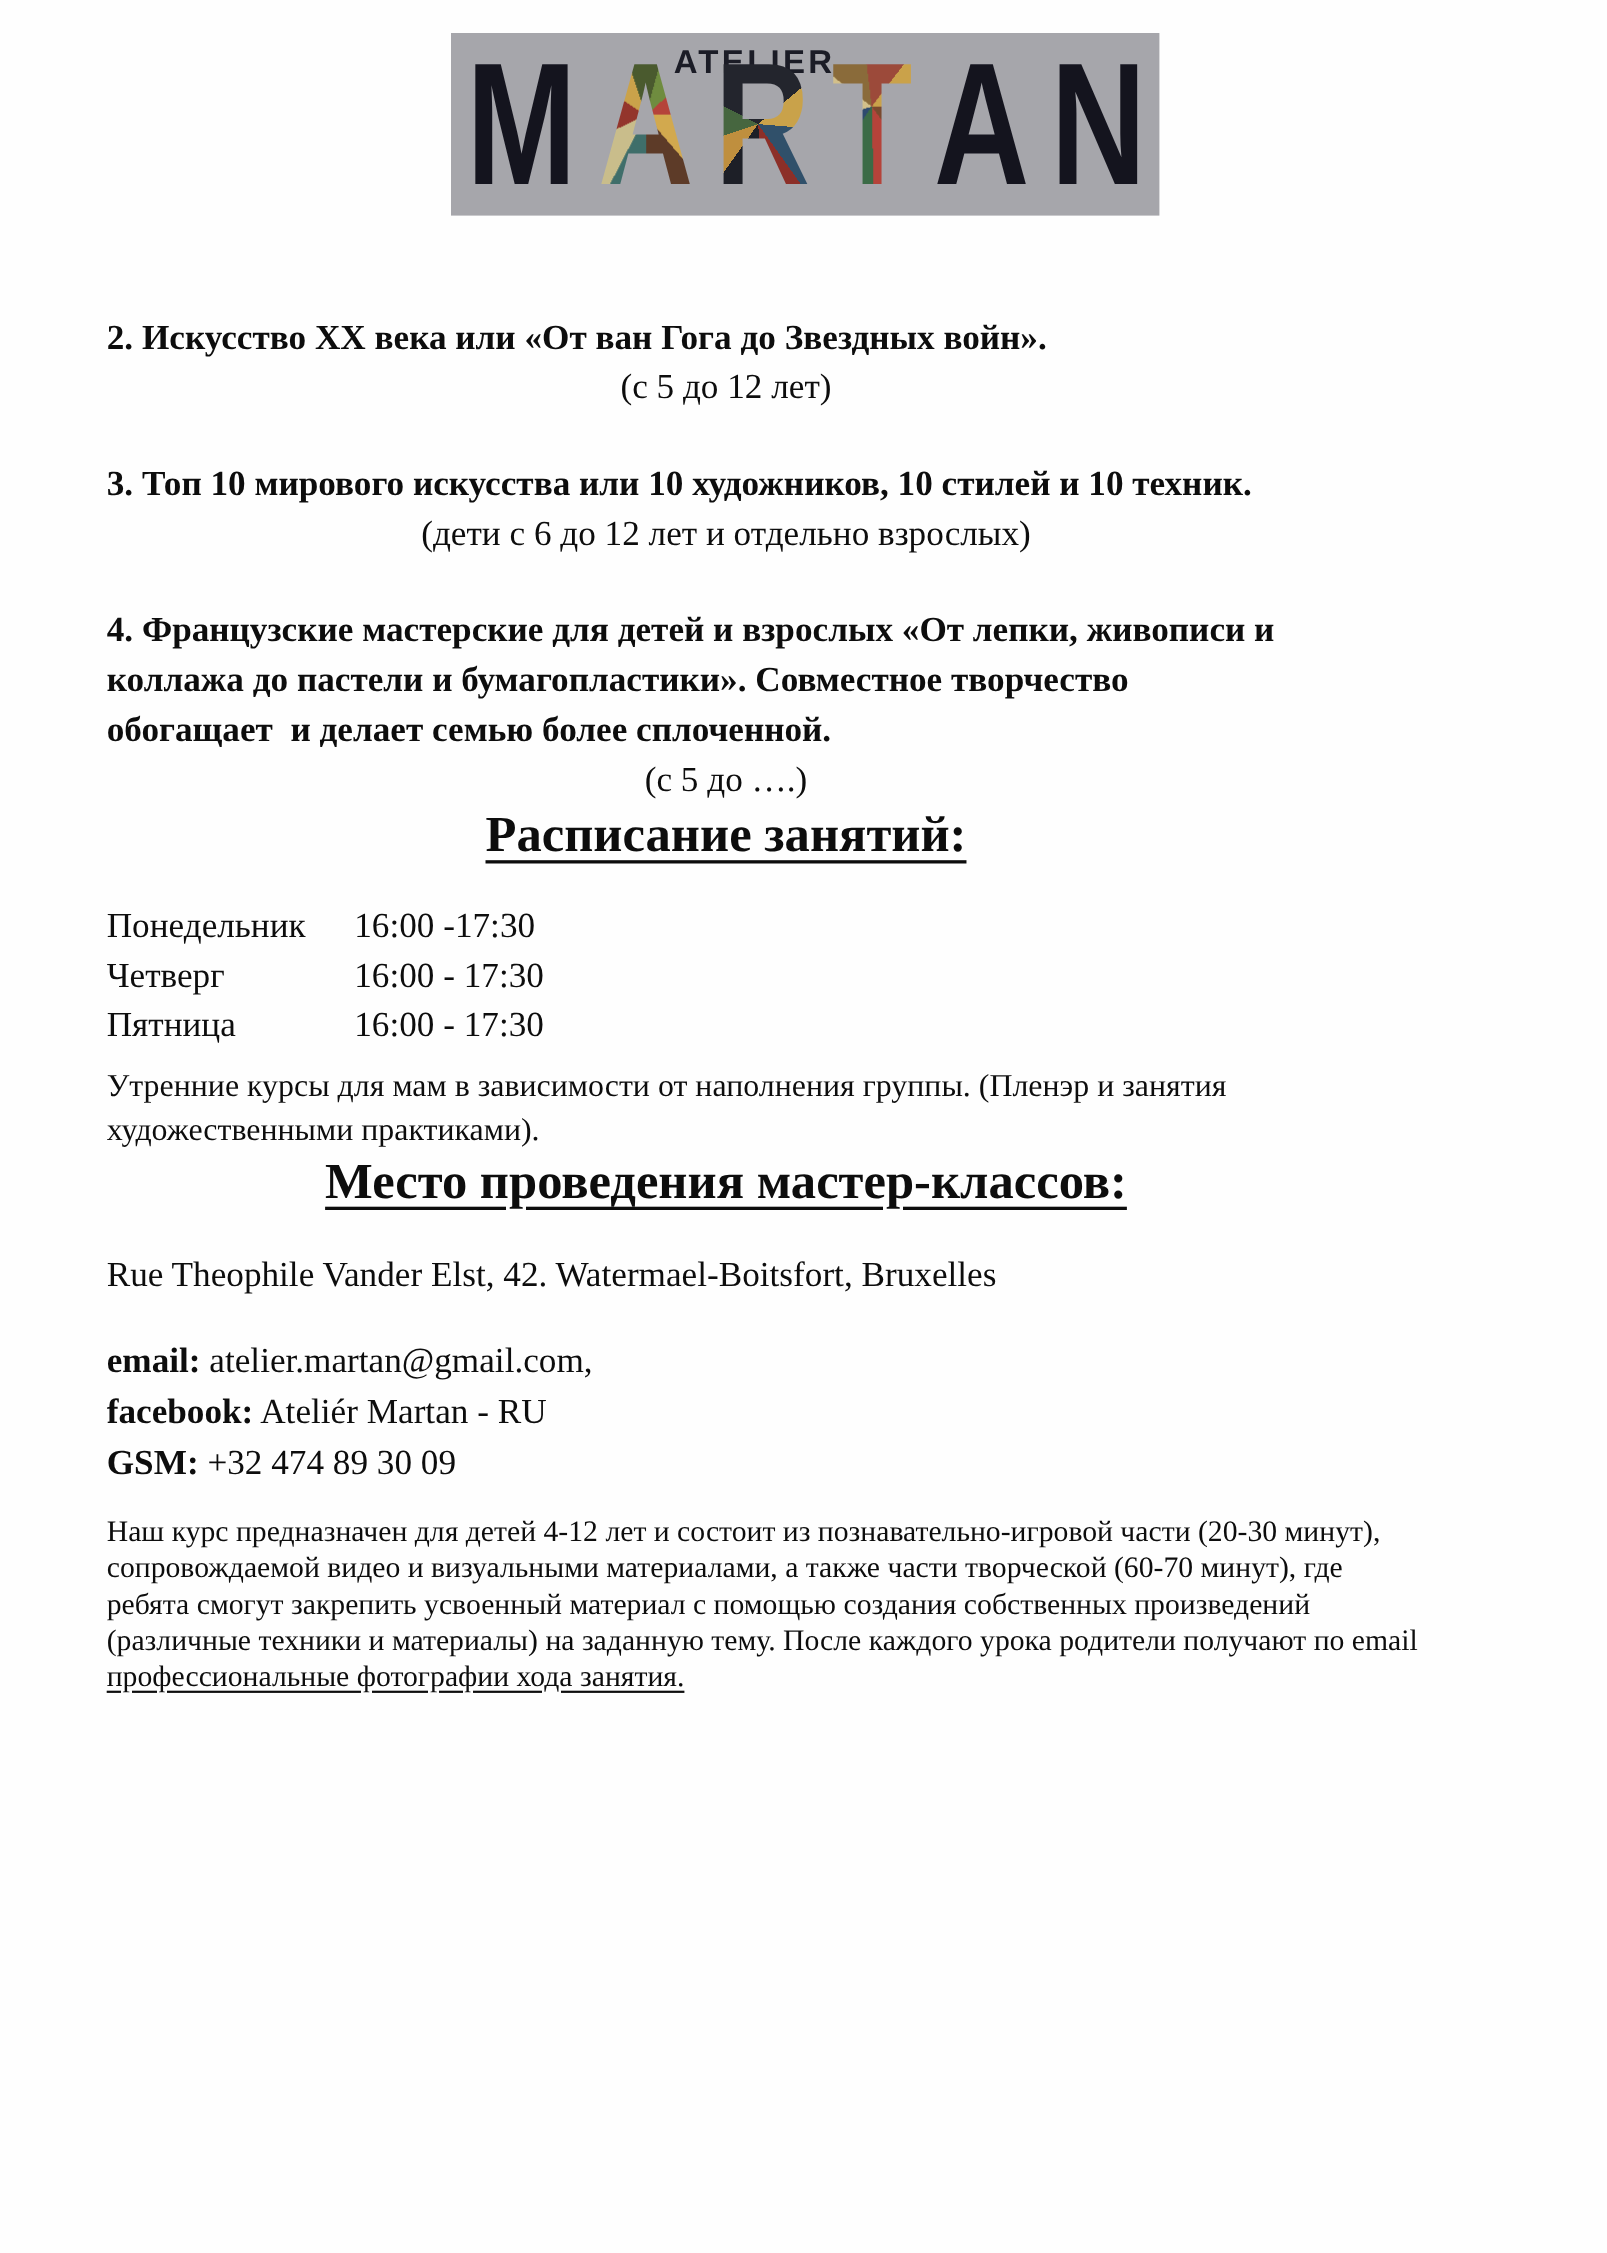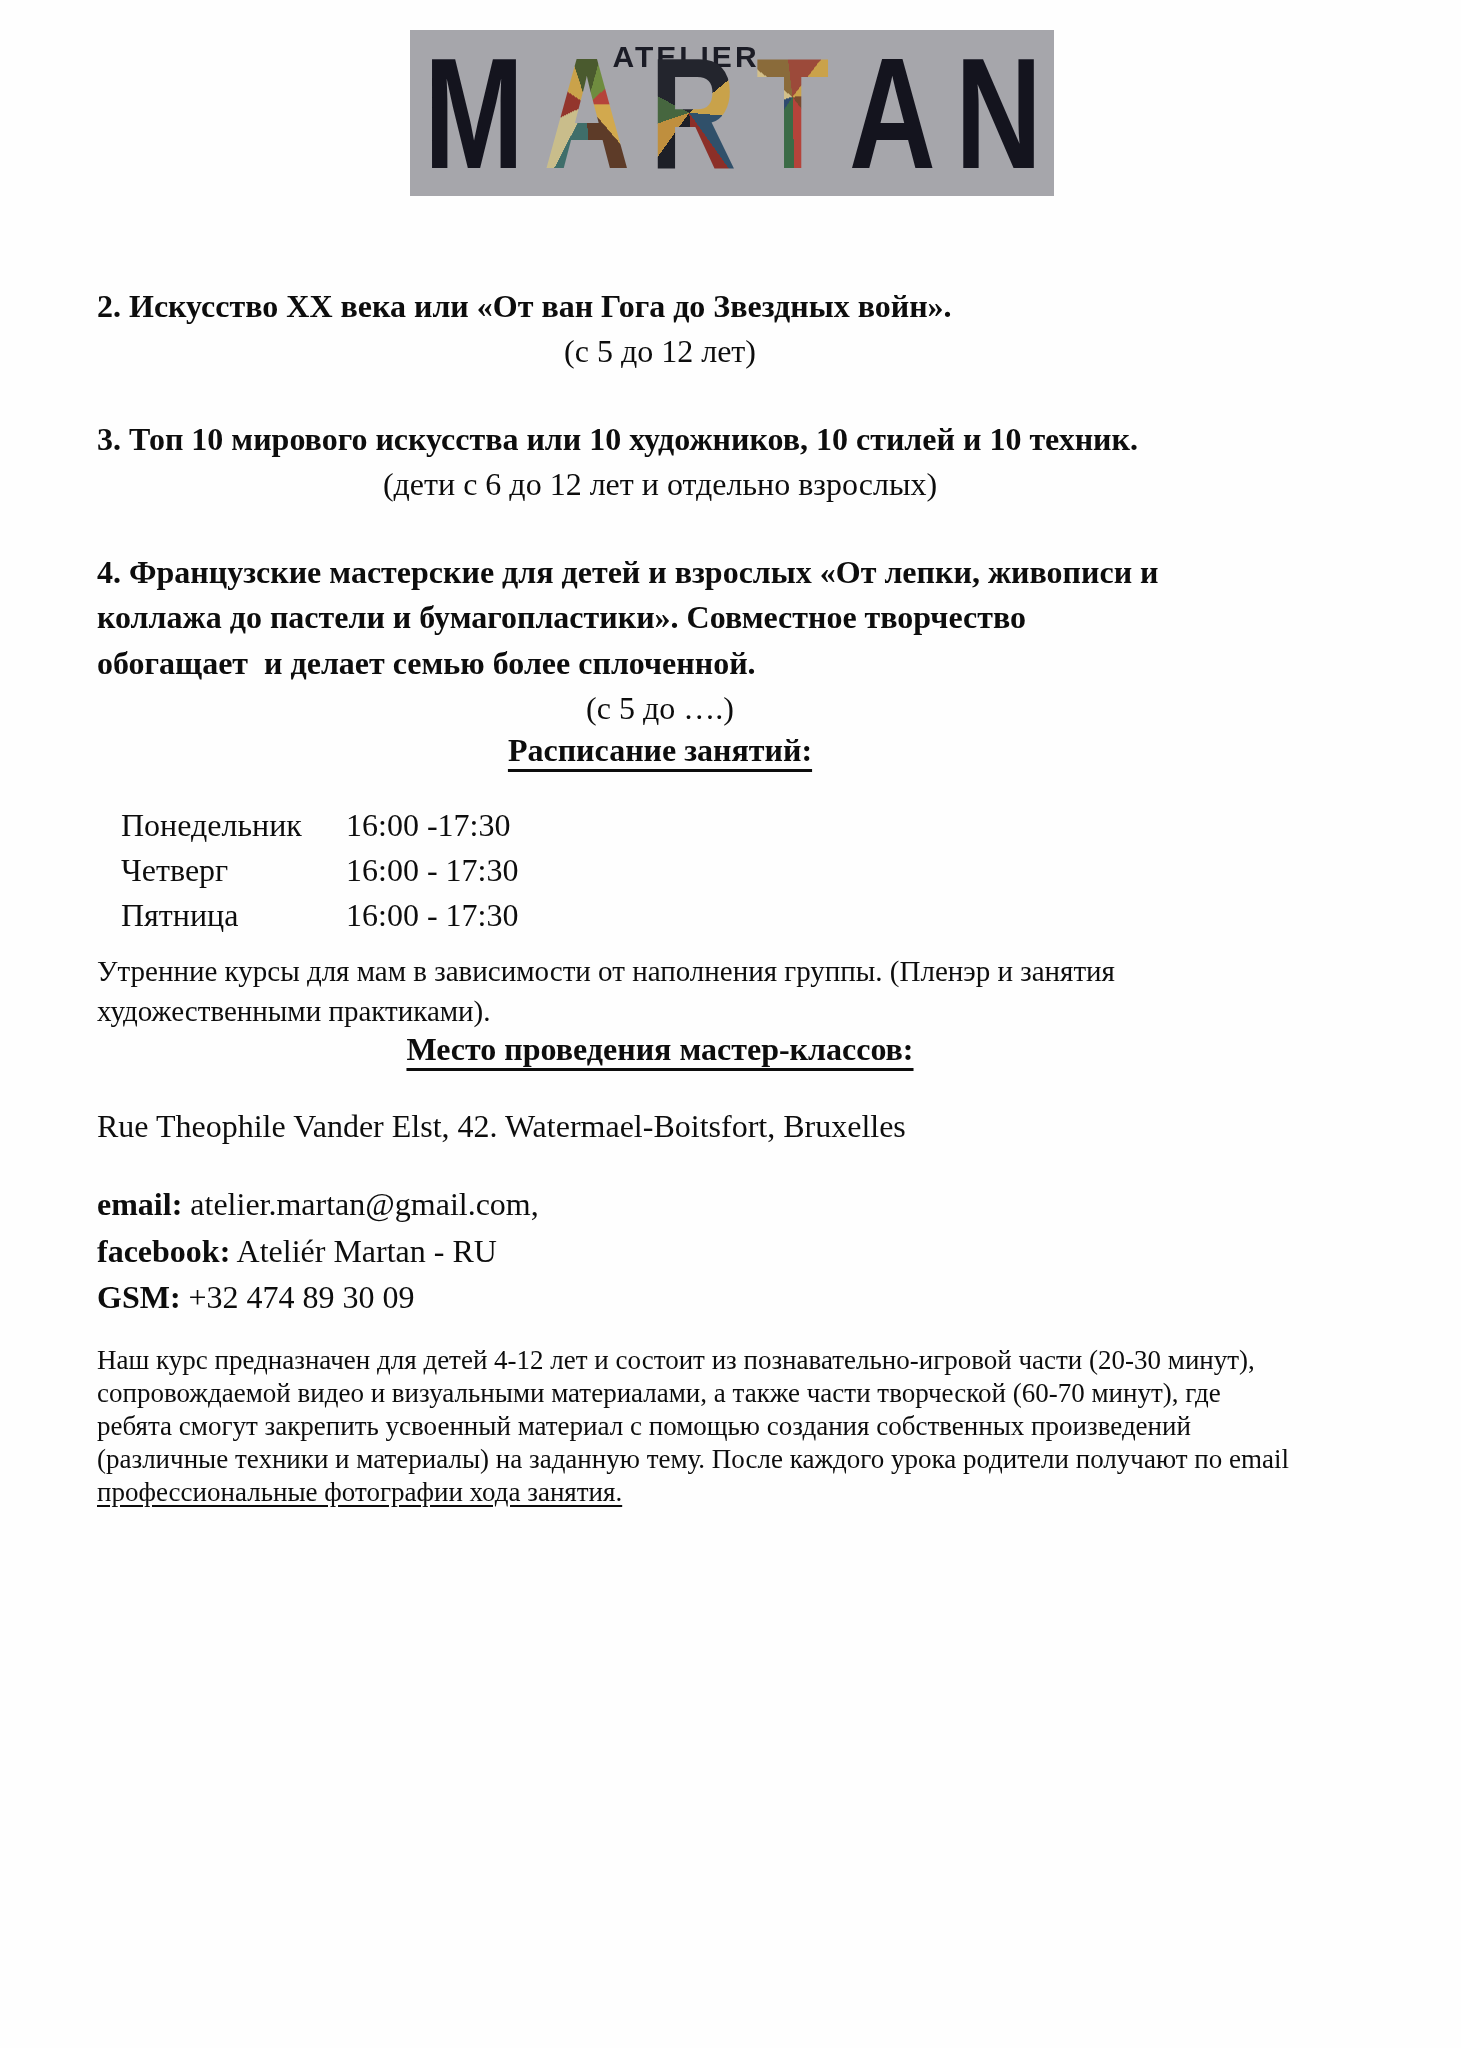--- a/index.html
+++ b/index.html
@@ -51,28 +51,28 @@
     letter-spacing:0.5px;
     text-decoration:underline; text-decoration-thickness:3px; text-underline-offset:10px;
   }
 
   .program { margin-top:42px; }
   .program.first { margin-top:48px; }
   .ptext { margin:0; font-weight:bold; line-height:1.42; white-space:pre-wrap; }
   .ages  { margin:0; font-weight:normal; line-height:1.42; text-align:center; }
 
   h2.sec {
-    margin:0; text-align:center; font-size:32px; font-weight:bold;
+    margin:0; text-align:center; font-size:46px; font-weight:bold;
     text-decoration:underline; text-decoration-thickness:3px; text-underline-offset:8px;
   }
   .sec-schedule { margin-top:50px; }
   .sec-location { margin-top:30px; }
   .sec-info     { margin-top:48px; }
 
-  .rows { margin-top:34px;margin-left:24px; }
+  .rows { margin-top:34px; }
   .row { display:flex; line-height:1.42; }
   .day { width:225px; flex:0 0 auto; }
   .time { flex:0 0 auto; }
 
   .note { margin:12px 0 0; font-size:29px; line-height:1.38; white-space:pre-wrap; }
 
   .address { margin:36px 0 0; line-height:1.42; }
 
   .contacts { margin-top:32px; line-height:1.45; }
   .contacts p { margin:0; }

